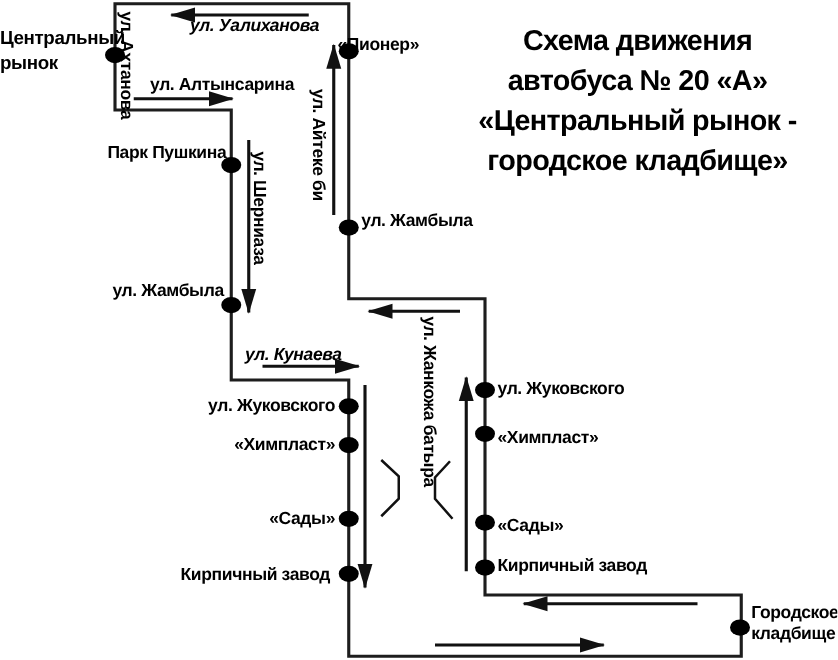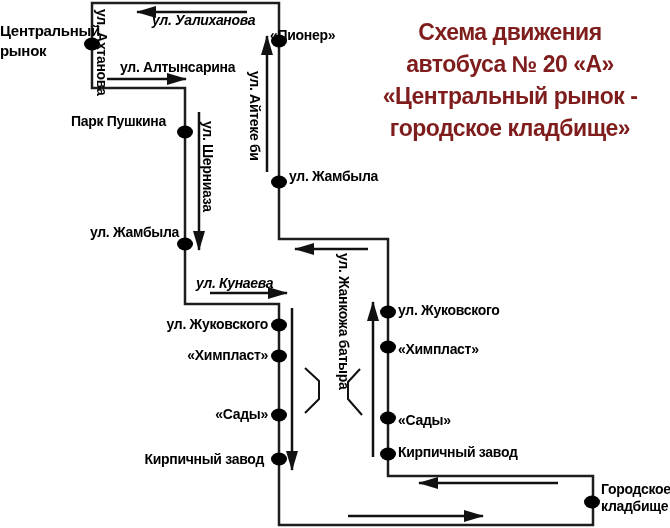--- a/index.html
+++ b/index.html
@@ -27,21 +27,21 @@
   }
   .lbl.wrap{white-space:normal;}
   .title{
     position:absolute;
     left:352px;top:16px;width:316px;
     text-align:center;
     font-weight:bold;
     font-size:23px;
     line-height:32px;
     letter-spacing:-0.5px;
-    color:#7f1d1d;
+    color:#000000;
   }
 </style>
 </head>
 <body>
 
 <div class="canvas">
 
   <svg width="670" height="528" viewBox="0 0 670 528">
     <defs>
       <marker id="ah" markerUnits="userSpaceOnUse" markerWidth="22" markerHeight="14" refX="19" refY="7" orient="auto">
@@ -91,21 +91,21 @@
   <div class="lbl" style="left:152px;top:12px;font-style:italic;">ул. Уалиханова</div>
   <div class="lbl rot" style="left:110px;top:9px;">ул. Ахтанова</div>
   <div class="lbl" style="left:120px;top:59px;">ул. Алтынсарина</div>
   <div class="lbl rot" style="left:263px;top:71px;">ул. Айтеке би</div>
   <div class="lbl rot" style="left:216px;top:121px;">ул. Шерниаза</div>
   <div class="lbl" style="left:196px;top:275px;font-style:italic;">ул. Кунаева</div>
   <div class="lbl rot" style="left:352px;top:253px;">ул. Жанкожа батыра</div>
 
   <div class="lbl wrap" style="left:0px;top:21px;width:95px;font-size:15px;line-height:20px;">Центральный рынок</div>
   <div class="lbl" style="left:270px;top:27px;">«Пионер»</div>
-  <div class="lbl r" style="right:504px;top:113px;">Парк Пушкина</div>
+  <div class="lbl r" style="right:489px;top:113px;">Парк Пушкина</div>
   <div class="lbl" style="left:289px;top:168px;">ул. Жамбыла</div>
   <div class="lbl r" style="right:491px;top:224px;">ул. Жамбыла</div>
   <div class="lbl r" style="right:402px;top:316px;">ул. Жуковского</div>
   <div class="lbl" style="left:398px;top:302px;">ул. Жуковского</div>
   <div class="lbl r" style="right:402px;top:347px;">«Химпласт»</div>
   <div class="lbl" style="left:398px;top:341px;">«Химпласт»</div>
   <div class="lbl r" style="right:402px;top:406px;">«Сады»</div>
   <div class="lbl" style="left:398px;top:412px;">«Сады»</div>
   <div class="lbl r" style="right:406px;top:451px;">Кирпичный завод</div>
   <div class="lbl" style="left:398px;top:444px;">Кирпичный завод</div>

